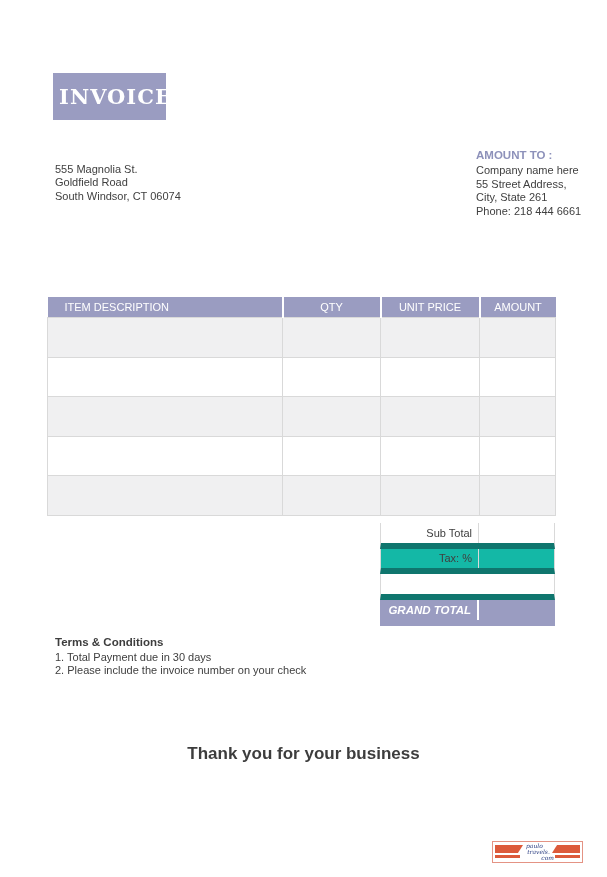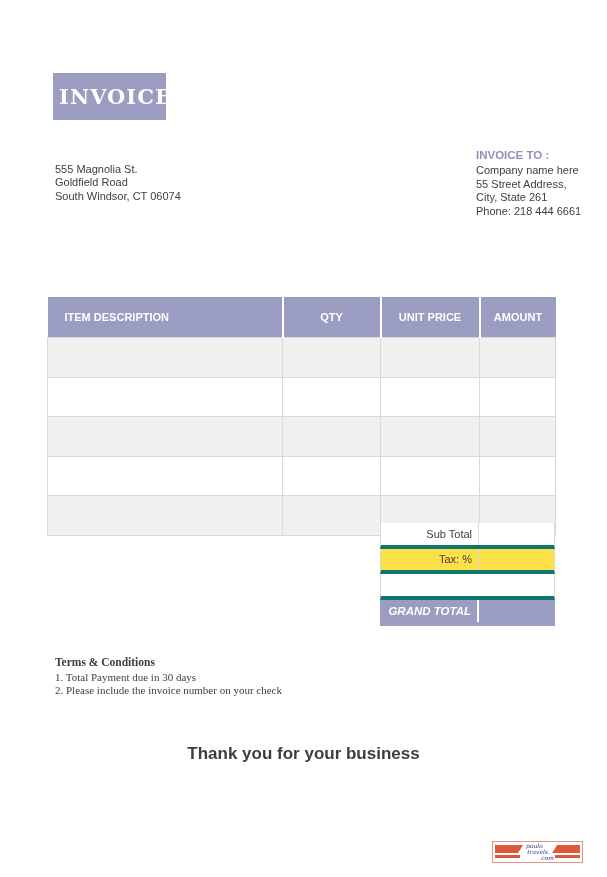--- a/index.html
+++ b/index.html
@@ -32,60 +32,60 @@
   .invoice-to-heading { color: #8d91ba; font-weight: bold; font-size: 11.5px; margin-bottom: 2px; }
 
   
   .items-table {
     position: absolute; left: 47px; top: 297px; width: 508px;
     border-collapse: collapse; table-layout: fixed;
     font-size: 11px;
   }
   .items-table thead th {
     background: #9a9cc1; color: #ffffff;
-    font-size: 11px; font-weight: bold;
-    height: 40px; padding: 0;
+    font-size: 11px; font-weight: normal;
+    height: 20px; padding: 0;
     border-right: 2px solid #ffffff;
   }
   .items-table thead th:last-child { border-right: none; }
   .items-table thead th.col-desc { text-align: left; padding-left: 17px; }
   .items-table tbody td {
     border: 1px solid #d9d9d9;
     height: 38.5px; padding: 0 6px;
     background: #ffffff;
   }
   .items-table tbody tr.row-odd td { background: #f0f0f1; }
 
   
   .totals { position: absolute; left: 380px; top: 523px; width: 175px; font-size: 11px; }
   .totals-row {
     display: flex; height: 25.5px; box-sizing: border-box;
-    border-left: 1px solid #d9d9d9; border-right: 1px solid #d9d9d9; border-bottom: 4px solid #0f766e;
+    border-left: 1px solid #d9d9d9; border-right: 1px solid #d9d9d9; border-bottom: 6px solid #0f766e;
     background: #ffffff;
   }
   .totals-label {
     width: 98px; box-sizing: border-box;
     display: flex; align-items: center; justify-content: flex-end;
     padding-right: 6px;
     border-right: 1px solid #d9d9d9;
   }
   .totals-value { flex: 1; }
-  .totals-row.tax-row { background: #fde047; }
+  .totals-row.tax-row { background: #14b8a6; }
   .totals-row.grand-row {
     background: #9a9cc1; height: 26px;
     border-color: #9a9cc1;
     font-style: italic;
   }
   .totals-row.grand-row .totals-label {
     color: #ffffff; font-weight: bold; font-size: 11.5px;
     border-right: 2px solid #ffffff;
   }
 
   
-  .terms { position: absolute; left: 55px; top: 656px; font-size: 11px; line-height: 13.5px; font-family: Liberation Serif, serif; }
+  .terms { position: absolute; left: 55px; top: 636px; font-size: 11px; line-height: 13.5px; }
   .terms-heading { font-weight: bold; font-size: 11.5px; color: #3d3d3d; margin-bottom: 1px; }
 
   
   .thankyou {
     position: absolute; left: 0; top: 744px; width: 100%;
     text-align: center; font-weight: bold; font-size: 17px; color: #3d3d3d;
   }
 
   
   .logo {
@@ -115,21 +115,21 @@
     <span>INVOICE</span>
   </div>
 
   <div class="sender">
     <div>555 Magnolia St.</div>
     <div>Goldfield Road</div>
     <div>South Windsor, CT 06074</div>
   </div>
 
   <div class="invoice-to">
-    <div class="invoice-to-heading">INVOICE TO :</div>
+    <div class="invoice-to-heading">AMOUNT TO :</div>
     <div>Company name here</div>
     <div>55 Street Address,</div>
     <div>City, State 261</div>
     <div>Phone: 218 444 6661</div>
   </div>
 
   <table class="items-table">
     <colgroup>
       <col style="width:235px">
         <col style="width:98px">

